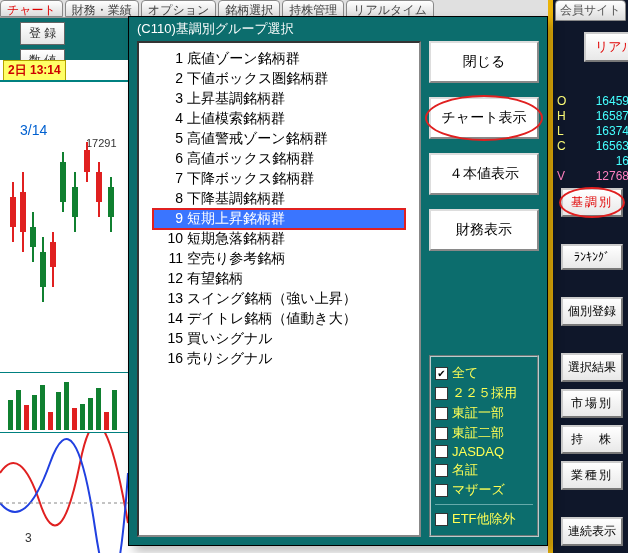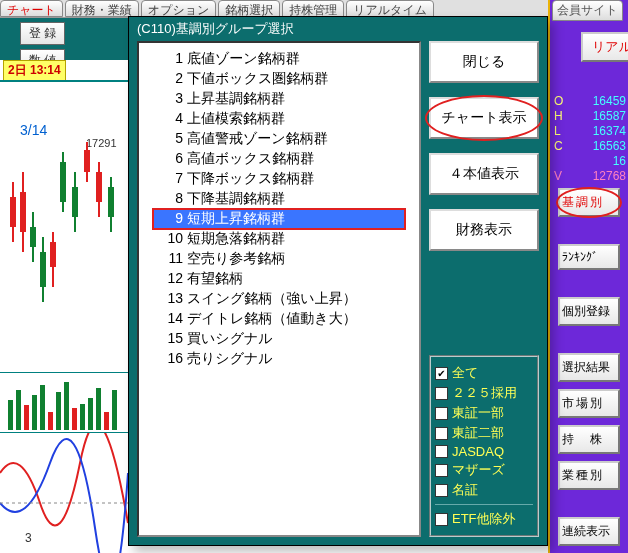--- a/index.html
+++ b/index.html
@@ -195,22 +195,22 @@
   }
   .sep {
     border-top: 1px solid #6aa;
     margin: 4px 0;
   }
 
   
   .right-side {
     position: absolute;
     left: 548px; top: 0; width: 80px; height: 553px;
-    background: #6d28d9;
-    border-left: 2px solid #eab308;
+    background: #0f172a;
+    border-left: 5px solid #eab308;
   }
   .right-top-tab {
     position: absolute; top: 0; left: 2px;
     background: linear-gradient(#fff,#ddd);
     border: 1px solid #888;
     padding: 1px 4px;
     font-size: 12px;
     border-radius: 4px 4px 0 0;
     color: #555;
   }
@@ -235,21 +235,21 @@
   .stats-row.pk .val { color: #ff80c0; }
   .stats-row.pk .lbl { color: #ff80c0; }
 
   .side-btn {
     width: 62px;
     background: linear-gradient(#fff,#e8e8e8);
     border: 2px outset #ccc;
     padding: 4px 2px;
     font-size: 12px;
     color: #000;
-    text-align: left;
+    text-align: center;
     cursor: pointer;
     letter-spacing: 2px;
   }
   .side-btn.tight { letter-spacing: 0; font-size: 12px; margin-top: 20px; }
   .side-col {
     position: absolute; top: 188px; left: 8px;
     display: flex; flex-direction: column; gap: 7px;
   }
   .side-btn.highlight {
     color: #e00000;
@@ -395,25 +395,25 @@
           <div class="filter-row">
             <span class="chk"></span>
             <span>東証二部</span>
           </div>
           <div class="filter-row">
             <span class="chk"></span>
             <span>JASDAQ</span>
           </div>
           <div class="filter-row">
             <span class="chk"></span>
+            <span>名証</span>
+          </div>
+          <div class="filter-row">
+            <span class="chk"></span>
             <span>マザーズ</span>
-          </div>
-          <div class="filter-row">
-            <span class="chk"></span>
-            <span>名証</span>
           </div>
           <div class="sep"></div>
           <div class="filter-row">
             <span class="chk"></span>
             <span>ETF他除外</span>
           </div>
         </div>
     </div>
   </div>
 </div>

